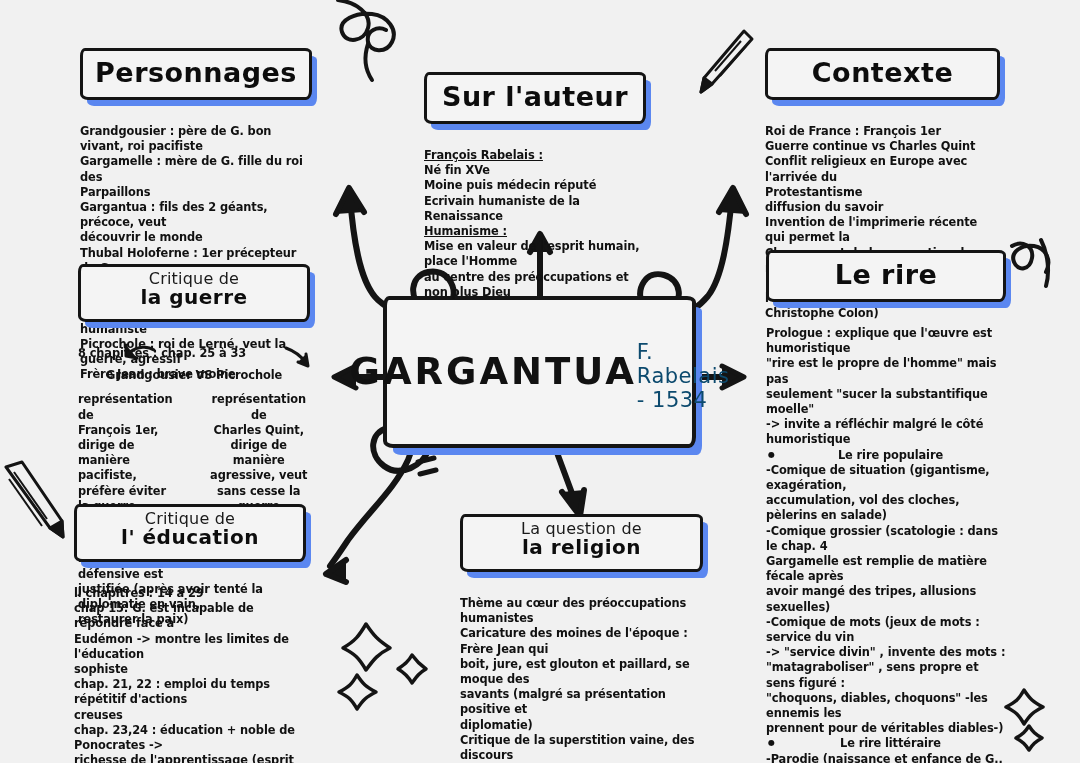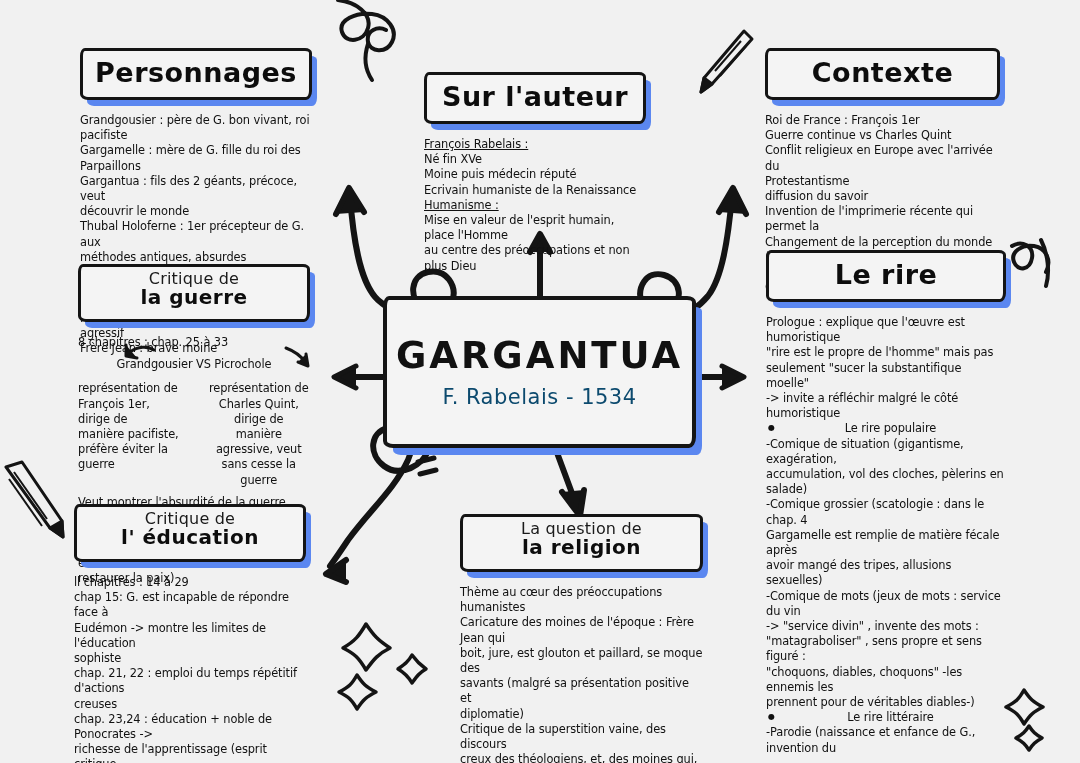--- a/index.html
+++ b/index.html
@@ -41,24 +41,24 @@
   .head .title {
     font-size: 27px;
     line-height: 32px;
     font-weight: 700;
     letter-spacing: 0.5px;
     color: #0d0d0d;
   }
   .head.small .title { font-size: 20px; line-height: 28px; }
 
   .body {
-    margin-top: 13px;
+    margin-top: 24px;
     font-size: 11.4px;
     line-height: 15.2px;
-    font-weight: 400;
+    font-weight: 700;
     color: #111;
     letter-spacing: -0.1px;
   }
   .body p { margin: 0; }
   .body p.ind { padding-left: 9px; text-align: center; }
   .body p.u { text-decoration: underline; }
   .body p.center { text-align: center; }
   .body .sp { height: 7px; }
   .bullet { padding-left: 14px; position: relative; }
   .bullet::before {
@@ -74,21 +74,21 @@
     position: absolute;
     left: 383px;
     top: 296px;
     width: 313px;
     height: 152px;
     background: #f4f4f4;
     border: 4px solid #151515;
     border-radius: 6px 9px 7px 10px / 10px 6px 11px 7px;
     box-shadow: 8px 9px 0 -2px #5b87f0;
     display: flex;
-    flex-direction: column;
+    flex-direction: row;
     align-items: center;
     justify-content: center;
     box-sizing: border-box;
   }
   #central .big {
     font-size: 37px;
     letter-spacing: 3px;
     font-weight: 700;
     color: #111;
     line-height: 42px;

